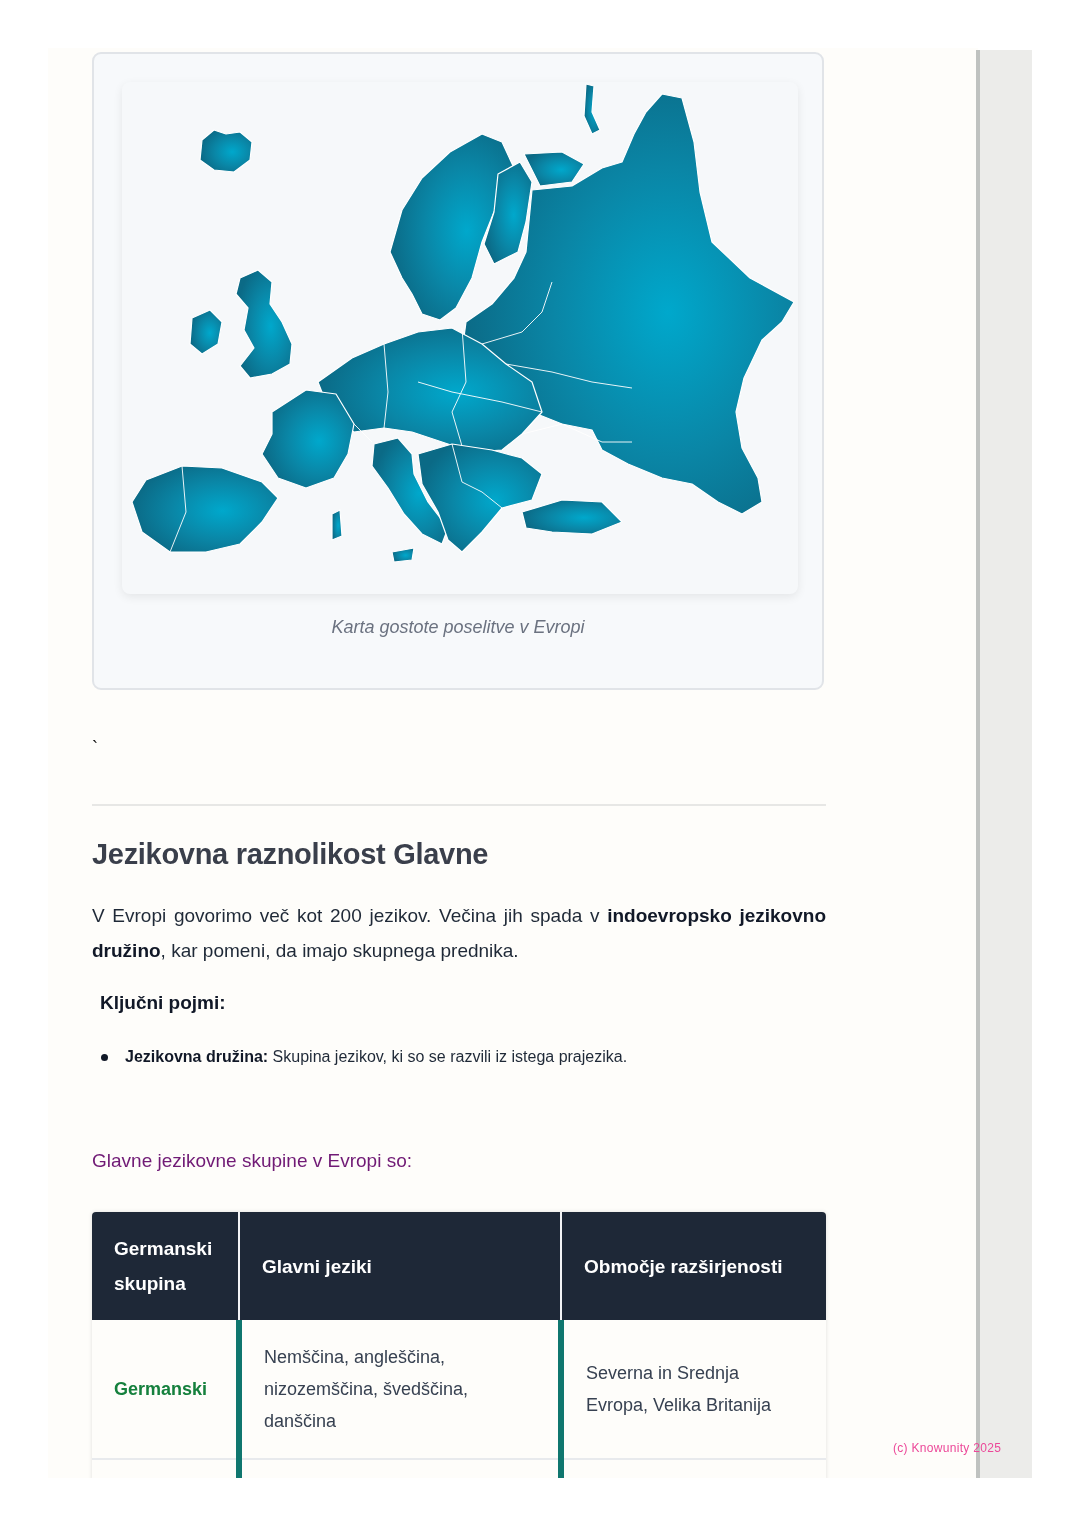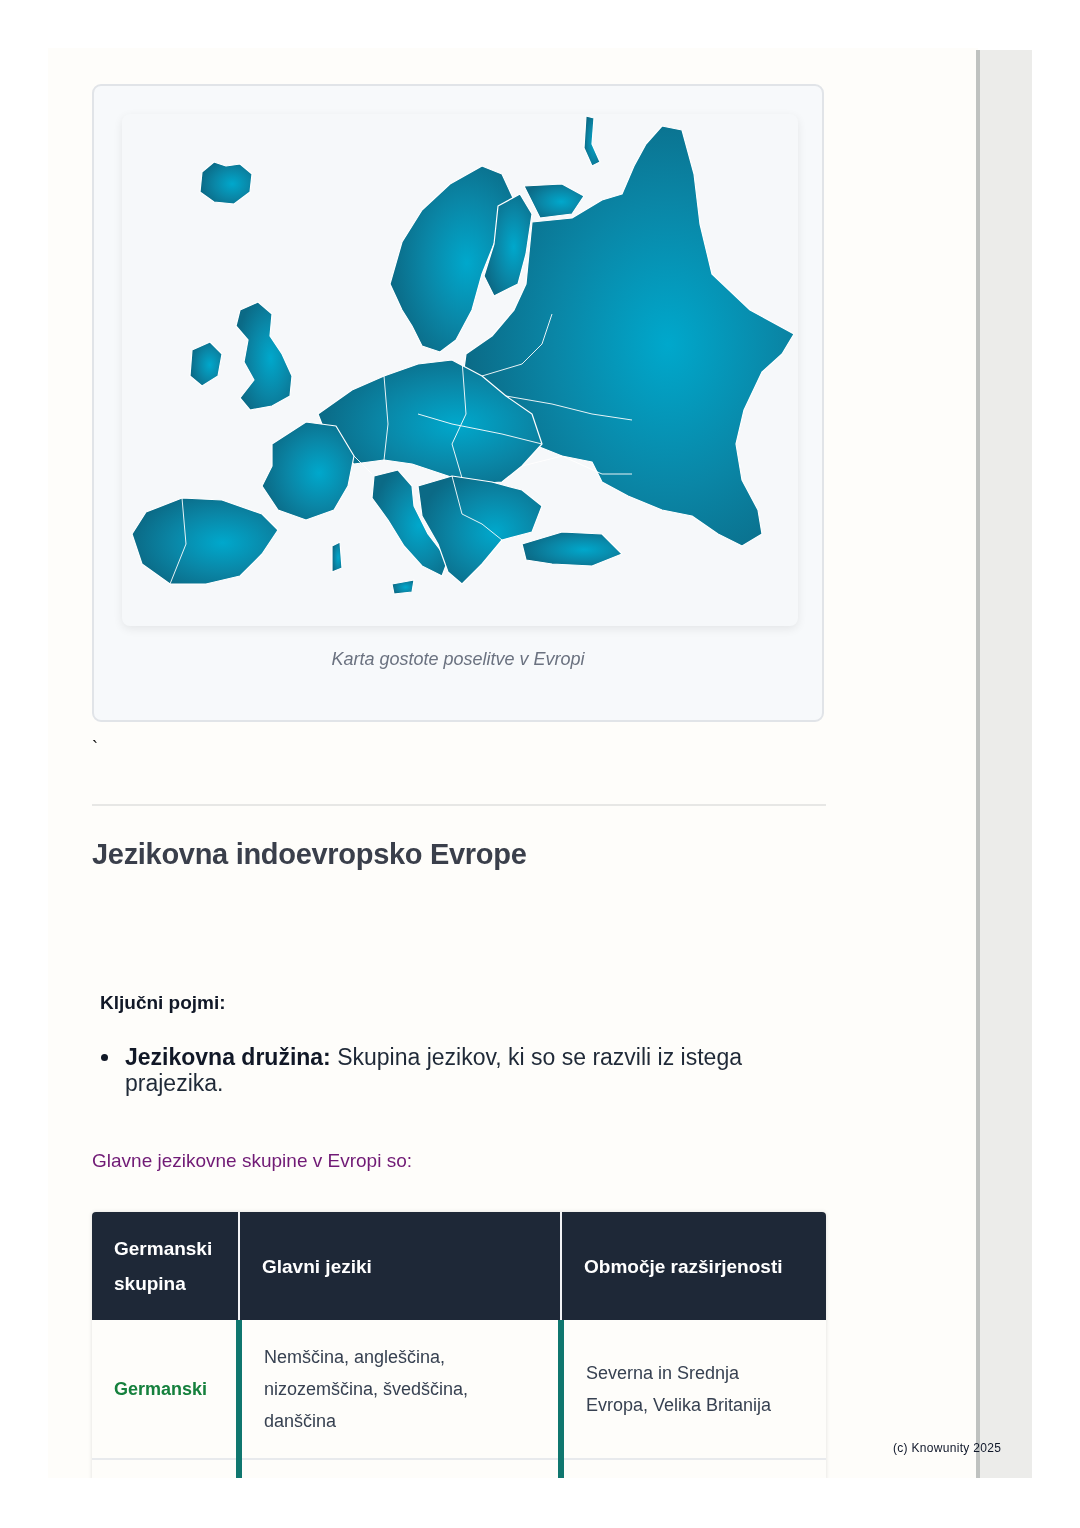--- a/index.html
+++ b/index.html
@@ -11,26 +11,26 @@
   }
   .page {
     position: absolute; left: 48px; top: 48px; width: 930px; height: 1430px;
     background: #fefdfa; overflow: hidden;
   }
   .side-rail {
     position: absolute; left: 976px; top: 50px; width: 56px; height: 1428px;
     background: #ececea; border-left: 4px solid #bfc2c0; box-sizing: border-box;
   }
   .footer-mark {
-    position: absolute; left: 893px; top: 1441px; font-size: 12px; color: #0f172a;
+    position: absolute; left: 893px; top: 1441px; font-size: 12px; color: #ec4899;
     letter-spacing: 0.3px;
   }
   .figure-card {
     position: absolute; left: 44px; top: 4px; width: 732px; height: 638px;
-    background: #f7f9fb; border: 2px solid #e1e4e8; border-radius: 9px; box-sizing: border-box; margin-top: 32px;
+    background: #f7f9fb; border: 2px solid #e1e4e8; border-radius: 9px; box-sizing: border-box;
   }
   .map-frame {
     position: absolute; left: 28px; top: 28px; width: 676px; height: 512px;
     background: #f6f8fa; border-radius: 8px;
     box-shadow: 0 3px 10px rgba(0,0,0,0.08);
     overflow: hidden;
   }
   .map-frame svg { display: block; }
   .caption {
     position: absolute; left: 0; right: 0; top: 563px; text-align: center;
@@ -51,21 +51,21 @@
     color: #1f2937; text-align: justify;
   }
   .para b { color: #111827; }
   .kp {
     position: absolute; left: 44px; top: 944px; font-size: 19px; font-weight: bold; color: #111827; margin-left: 8px;
   }
   .bullets {
     position: absolute; left: 44px; top: 996px; width: 734px; margin: 0; padding: 0; list-style: none;
   }
   .bullets li {
-    position: relative; padding-left: 33px; font-size: 23px; line-height: 26px; margin-bottom: 18px; color: #1f2937;
+    position: relative; padding-left: 33px; font-size: 16px; line-height: 26px; margin-bottom: 18px; color: #1f2937;
   }
   .bullets li::before {
     content: ""; position: absolute; left: 9px; top: 10px; width: 7px; height: 7px; border-radius: 50%; background: #111827;
   }
   .bullets li b { color: #111827; }
   .intro2 {
     position: absolute; left: 44px; top: 1102px; font-size: 19px; color: #701a75;
   }
   .table-wrap {
     position: absolute; left: 44px; top: 1164px; width: 734px;
@@ -147,22 +147,25 @@
           <path d="M330 362 L340 400 L360 410 L380 426"></path>
         </g>
       </svg>
     </div>
     <div class="caption">Karta gostote poselitve v Evropi</div>
   </div>
 
   <div class="backtick">`</div>
   <div class="rule"></div>
 
-  <div class="h2">Jezikovna indoevropsko Evrope</div>
-
+  <div class="h2">Jezikovna raznolikost Glavne</div>
+
+  <div class="para">
+    <span>V Evropi govorimo več kot 200 jezikov. Večina jih spada v </span><b>indoevropsko jezikovno družino</b><span>, kar pomeni, da imajo skupnega prednika.</span>
+  </div>
 
   <div class="kp">Ključni pojmi:</div>
 
   <ul class="bullets">
     <li><b>Jezikovna družina:</b><span> Skupina jezikov, ki so se razvili iz istega prajezika.</span></li>
   </ul>
 
   <div class="intro2">Glavne jezikovne skupine v Evropi so:</div>
 
   <div class="table-wrap">

